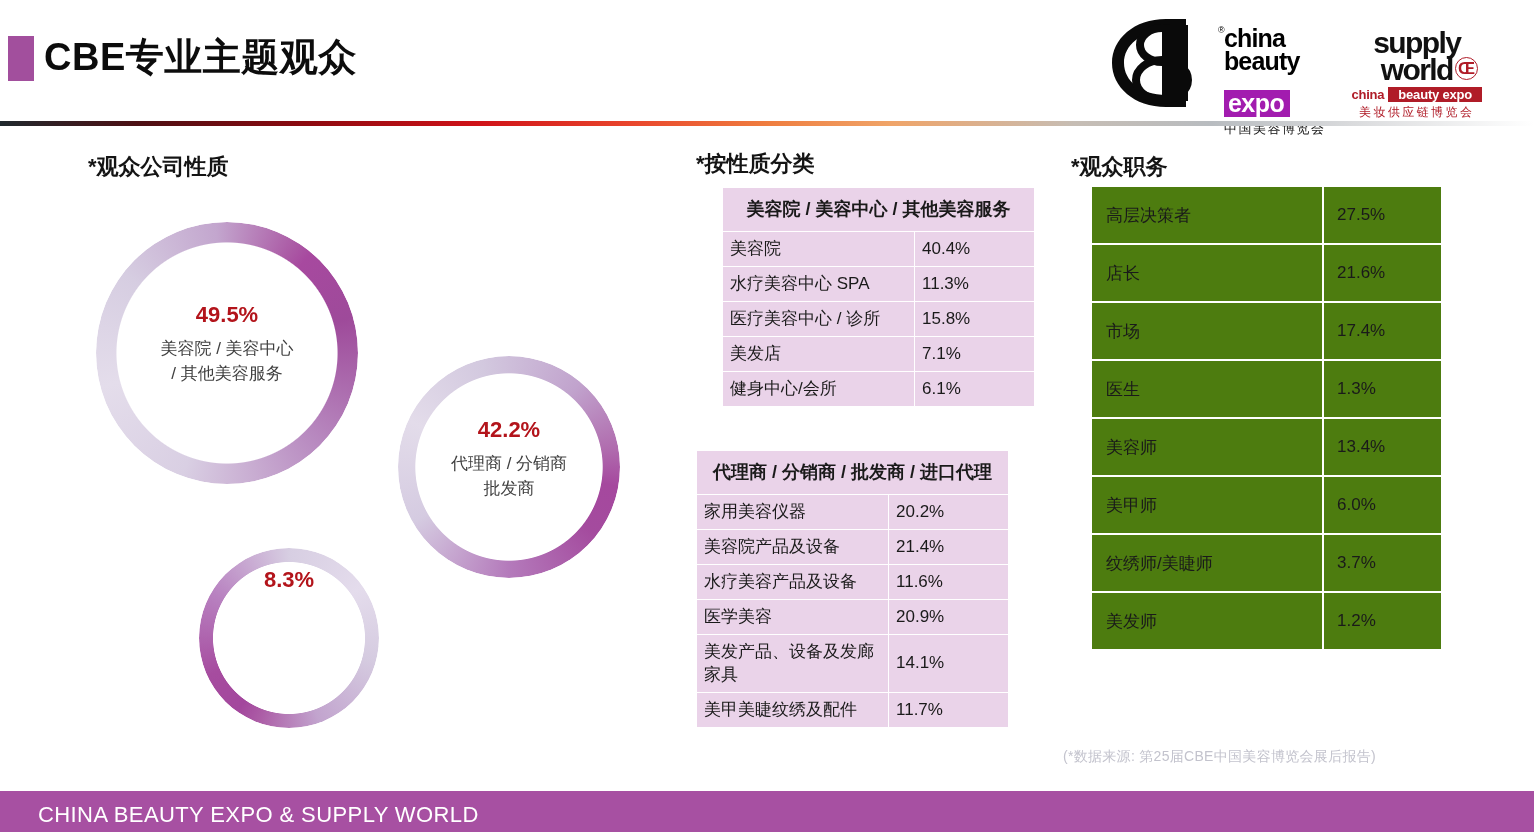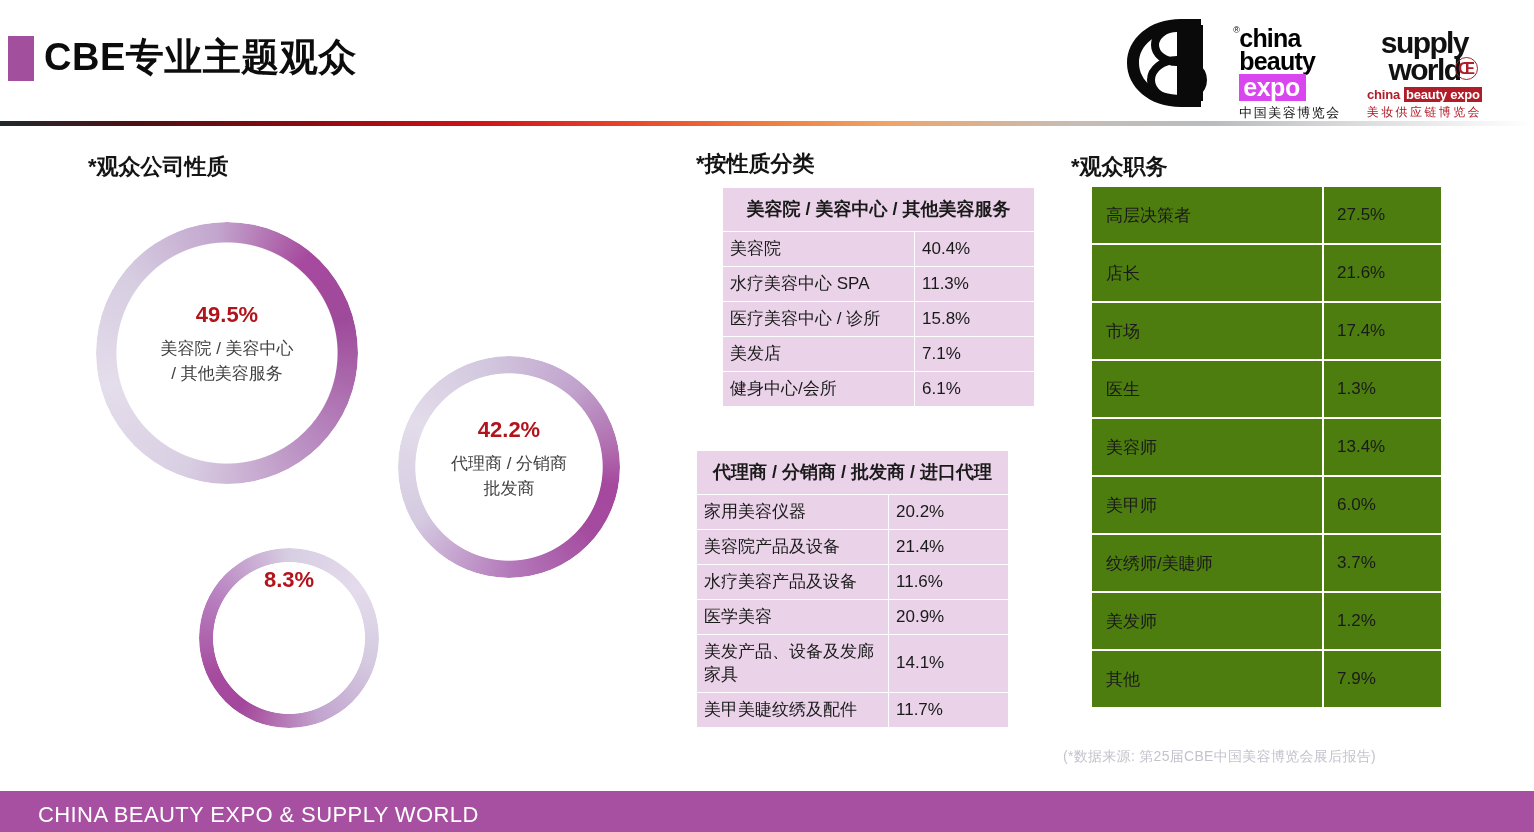--- a/index.html
+++ b/index.html
@@ -22,30 +22,30 @@
     font-size:38px;font-weight:bold;color:#0c0c0c;
     letter-spacing:0.5px;line-height:49px;white-space:nowrap;
   }
   
   #logo-group{position:absolute;right:52px;top:17px;height:92px;display:flex;align-items:flex-start;gap:26px;}
   .logo-cbe{display:flex;align-items:flex-start;gap:4px;position:relative;}
   .cbe-mark{position:relative;width:112px;height:92px;}
   .cbe-text-col{display:flex;flex-direction:column;align-items:flex-start;padding-top:10px;}
   .cbe-line{font-size:25px;font-weight:bold;color:#000;line-height:23px;letter-spacing:-0.8px;}
   .cbe-expo{
-    background:#d946ef;color:#fff;font-size:25px;font-weight:bold;line-height:24px;
-    padding:1px 6px 2px 4px;letter-spacing:-0.5px;margin-top:1px;
+    background:#a21caf;color:#fff;font-size:25px;font-weight:bold;line-height:24px;
+    padding:1px 6px 2px 4px;letter-spacing:-0.5px;margin-top:17px;
   }
   .cbe-cn{font-size:13px;color:#111;letter-spacing:1.5px;margin-top:3px;font-weight:normal;}
   .cbe-reg{position:absolute;font-size:9px;color:#000;}
   .logo-sw{display:flex;flex-direction:column;align-items:center;padding-top:12px;position:relative;}
   .sw-line{font-size:30px;font-weight:bold;color:#111;line-height:27px;letter-spacing:-1.6px;}
   .sw-sub1{display:flex;align-items:center;gap:4px;margin-top:4px;}
   .sw-china{font-size:13px;font-weight:bold;color:#b01c28;letter-spacing:-0.2px;}
-  .sw-be{background:#b01c28;color:#fff;font-size:13px;font-weight:bold;padding:0 2px;letter-spacing:-0.2px;}
+  .sw-be{background:#b01c28;color:#fff;font-size:13px;font-weight:bold;padding:0 10px;letter-spacing:-0.2px;}
   .sw-cn{font-size:12px;color:#b01c28;letter-spacing:2.4px;margin-top:2px;font-weight:normal;}
   .sw-ce{position:absolute;right:4px;top:40px;font-size:17px;font-weight:bold;color:#b01c28;
          border:1.5px solid #b01c28;border-radius:50%;width:21px;height:21px;
          display:flex;align-items:center;justify-content:center;line-height:1;}
   #header-rule{
     position:absolute;left:0;top:121px;width:1534px;height:5px;
     background:linear-gradient(90deg,
       #20292e 0%, #4d1014 9%, #8d0a10 20%, #cf1218 31%,
       #e9452c 41%, #ef7d3f 50%, #f0a468 58%,
       #c6bdb4 70%, #b8bcc0 79%, #d9dadc 88%, #ffffff 100%);
@@ -309,24 +309,20 @@
         <td class="rv">6.0%</td>
       </tr>
     <tr>
         <td>纹绣师/美睫师</td>
         <td class="rv">3.7%</td>
       </tr>
     <tr>
         <td>美发师</td>
         <td class="rv">1.2%</td>
       </tr>
-    <tr>
-        <td>其他</td>
-        <td class="rv">7.9%</td>
-      </tr>
   </tbody>
 </table>
 
 <div id="source-note">(*数据来源: 第25届CBE中国美容博览会展后报告)</div>
 
 <div id="footer">
   <div id="footer-text">CHINA BEAUTY EXPO &amp; SUPPLY  WORLD</div>
 </div>
 
 </body></html>

